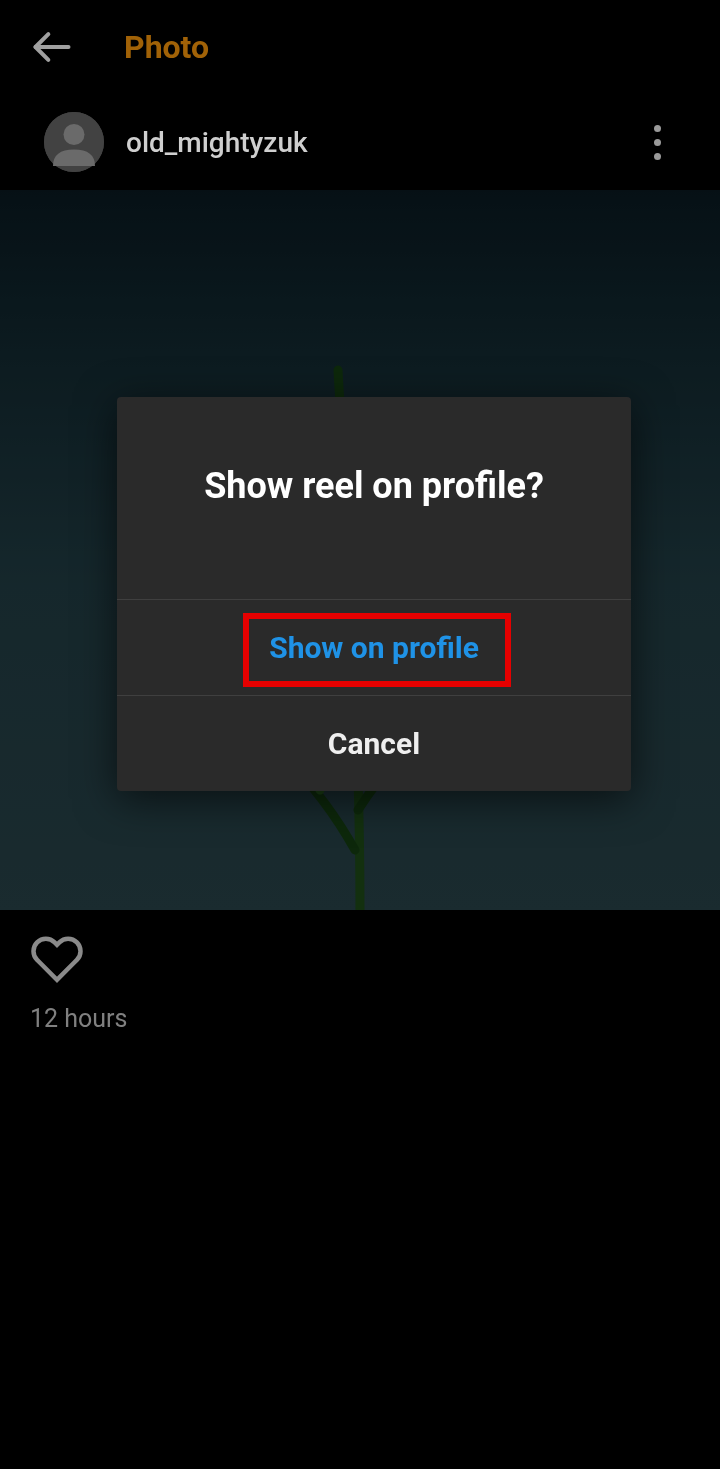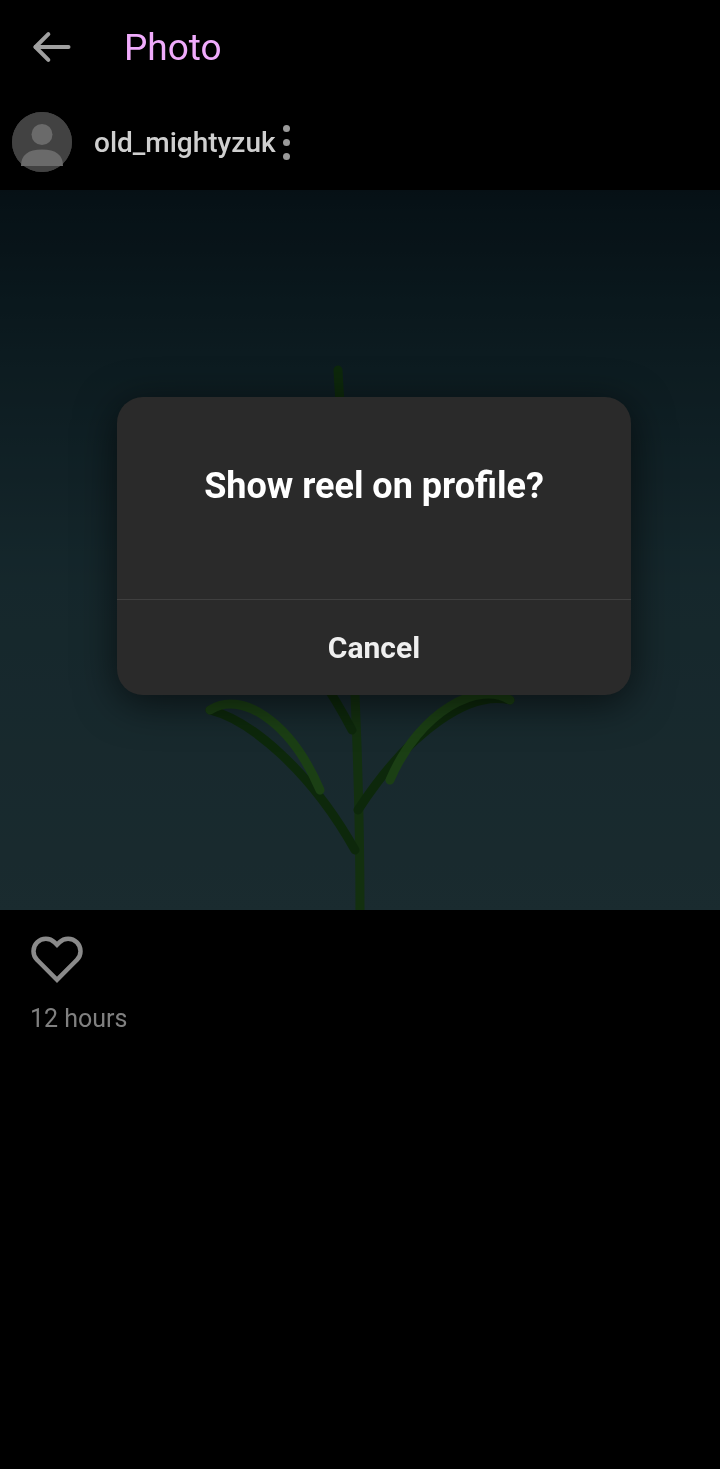--- a/index.html
+++ b/index.html
@@ -14,29 +14,30 @@
   .back-arrow {
     color: #a0a0a0;
     width: 44px;
     height: 44px;
     display: flex;
     align-items: center;
     justify-content: center;
     cursor: pointer;
   }
   .header-title {
-    color: #f0abfc;
-    font-size: 37px;
-    font-weight: 400;
+    color: #a16207;
+    font-size: 32px;
+    font-weight: 700;
   }
   
   .post-header {
     display: flex;
     align-items: center;
-    padding: 18px 12px;
+    padding: 18px 44px;
+    justify-content: space-between;
   }
   .post-header-left {
     display: flex;
     align-items: center;
     gap: 22px;
   }
   .avatar {
     width: 60px;
     height: 60px;
     border-radius: 50%;
@@ -109,21 +110,21 @@
     inset: 0;
     display: flex;
     align-items: flex-start;
     justify-content: center;
     z-index: 10;
   }
   .dialog {
     margin-top: 397px;
     width: 514px;
     background: #2a2a2a;
-    border-radius: 26px;
+    border-radius: 4px;
     overflow: hidden;
     box-shadow: 0 8px 40px rgba(0,0,0,0.6);
     margin-left: 28px;
   }
   .dialog-body {
     padding: 68px 44px 54px 44px;
     text-align: center;
   }
   .dialog-title {
     color: #fff;
@@ -226,17 +227,21 @@
     </svg>
   </div>
 </div>
 <div class="timestamp">12 hours</div>
 
 <div class="overlay">
   <div class="dialog">
     <div class="dialog-body">
       <div class="dialog-title">Show reel on profile?</div>
     </div>
+    <div class="dialog-button primary">
+      <span>Show on profile</span>
+      <div class="highlight-box"></div>
+    </div>
     <div class="dialog-button secondary">
       <span>Cancel</span>
     </div>
   </div>
 </div>
 
 </body></html>

